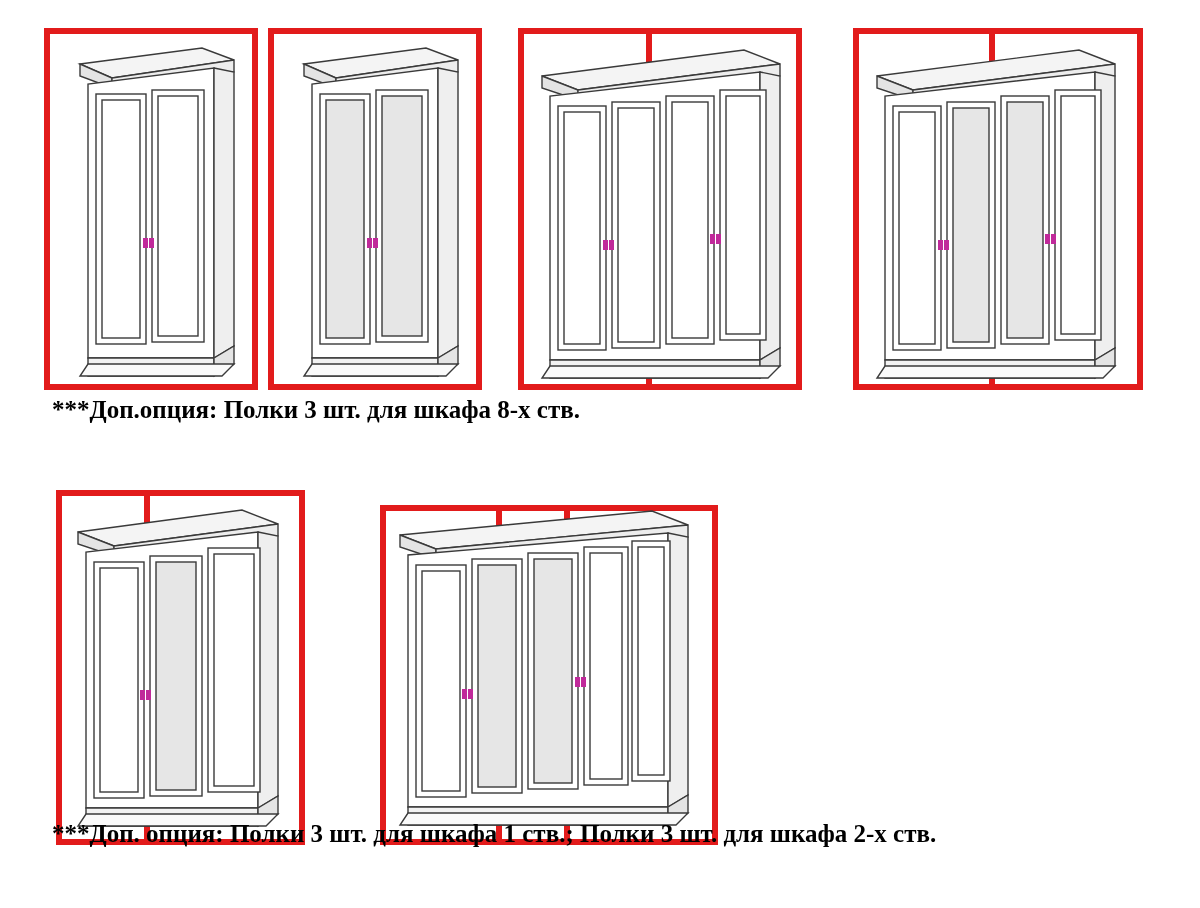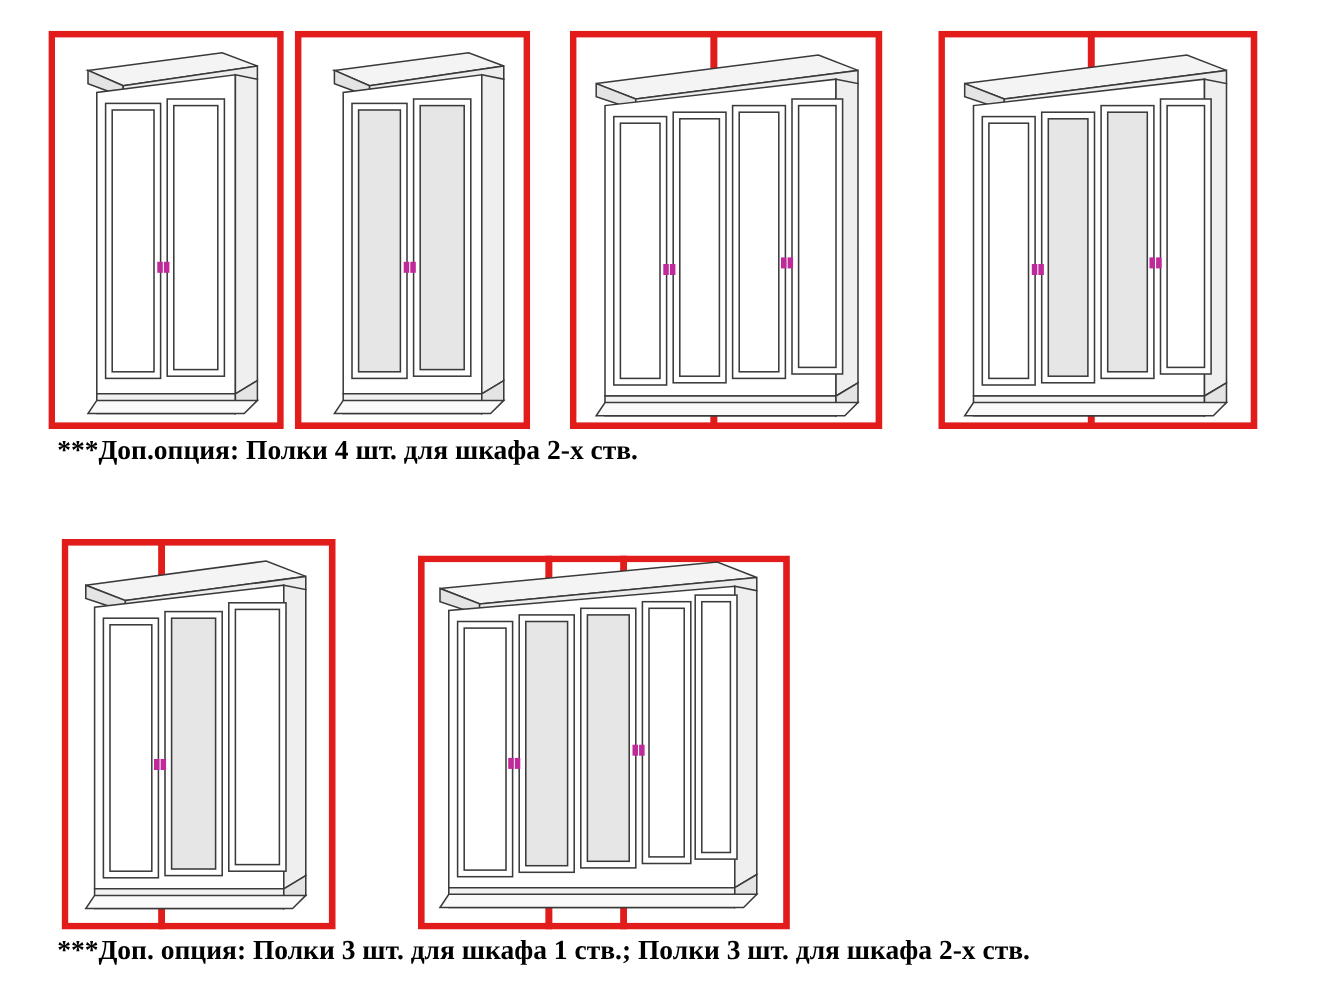--- a/index.html
+++ b/index.html
@@ -141,21 +141,21 @@
       </g>
       <g>
         <rect x="85" y="212" width="5" height="10" fill="#c0299a"></rect>
         <rect x="91" y="212" width="5" height="10" fill="#c0299a"></rect>
         <rect x="192" y="206" width="5" height="10" fill="#c0299a"></rect>
         <rect x="198" y="206" width="5" height="10" fill="#c0299a"></rect>
       </g>
     </svg>
   </div>
 
-  <div class="caption" style="left:52px;top:396px;">***Доп.опция: Полки 4 шт. для шкафа 2-х ств.</div>
+  <div class="caption" style="left:52px;top:396px;">***Доп.опция: Полки 3 шт. для шкафа 8-х ств.</div>
 
   <div class="wardrobe" style="left:56px;top:490px;">
     <svg width="252" height="355" viewBox="0 0 252 355">
       <rect x="3" y="3" width="88" height="349" fill="none" stroke="#e21b1b" stroke-width="6"></rect>
       <rect x="91" y="3" width="155" height="349" fill="none" stroke="#e21b1b" stroke-width="6"></rect>
       <g stroke="#3a3a3a" fill="#ffffff" stroke-width="1.4">
         <polygon points="22,42 186,20 222,34 58,56" fill="#f4f4f4"></polygon>
         <polygon points="22,42 22,54 58,66 58,56" fill="#e4e4e4"></polygon>
         <polygon points="58,56 222,34 222,46 58,66" fill="#ededed"></polygon>
         <polygon points="30,62 30,318 202,318 202,42" fill="#ffffff"></polygon>
@@ -204,15 +204,15 @@
       </g>
       <g>
         <rect x="82" y="184" width="5" height="10" fill="#c0299a"></rect>
         <rect x="88" y="184" width="5" height="10" fill="#c0299a"></rect>
         <rect x="195" y="172" width="5" height="10" fill="#c0299a"></rect>
         <rect x="201" y="172" width="5" height="10" fill="#c0299a"></rect>
       </g>
     </svg>
   </div>
 
-  <div class="caption" style="left:52px;top:851px;">***Доп. опция: Полки 3 шт. для шкафа 1 ств.; Полки 3 шт. для шкафа 2-х ств.</div>
+  <div class="caption" style="left:52px;top:820px;">***Доп. опция: Полки 3 шт. для шкафа 1 ств.; Полки 3 шт. для шкафа 2-х ств.</div>
 
 </div>
 
 </body></html>

